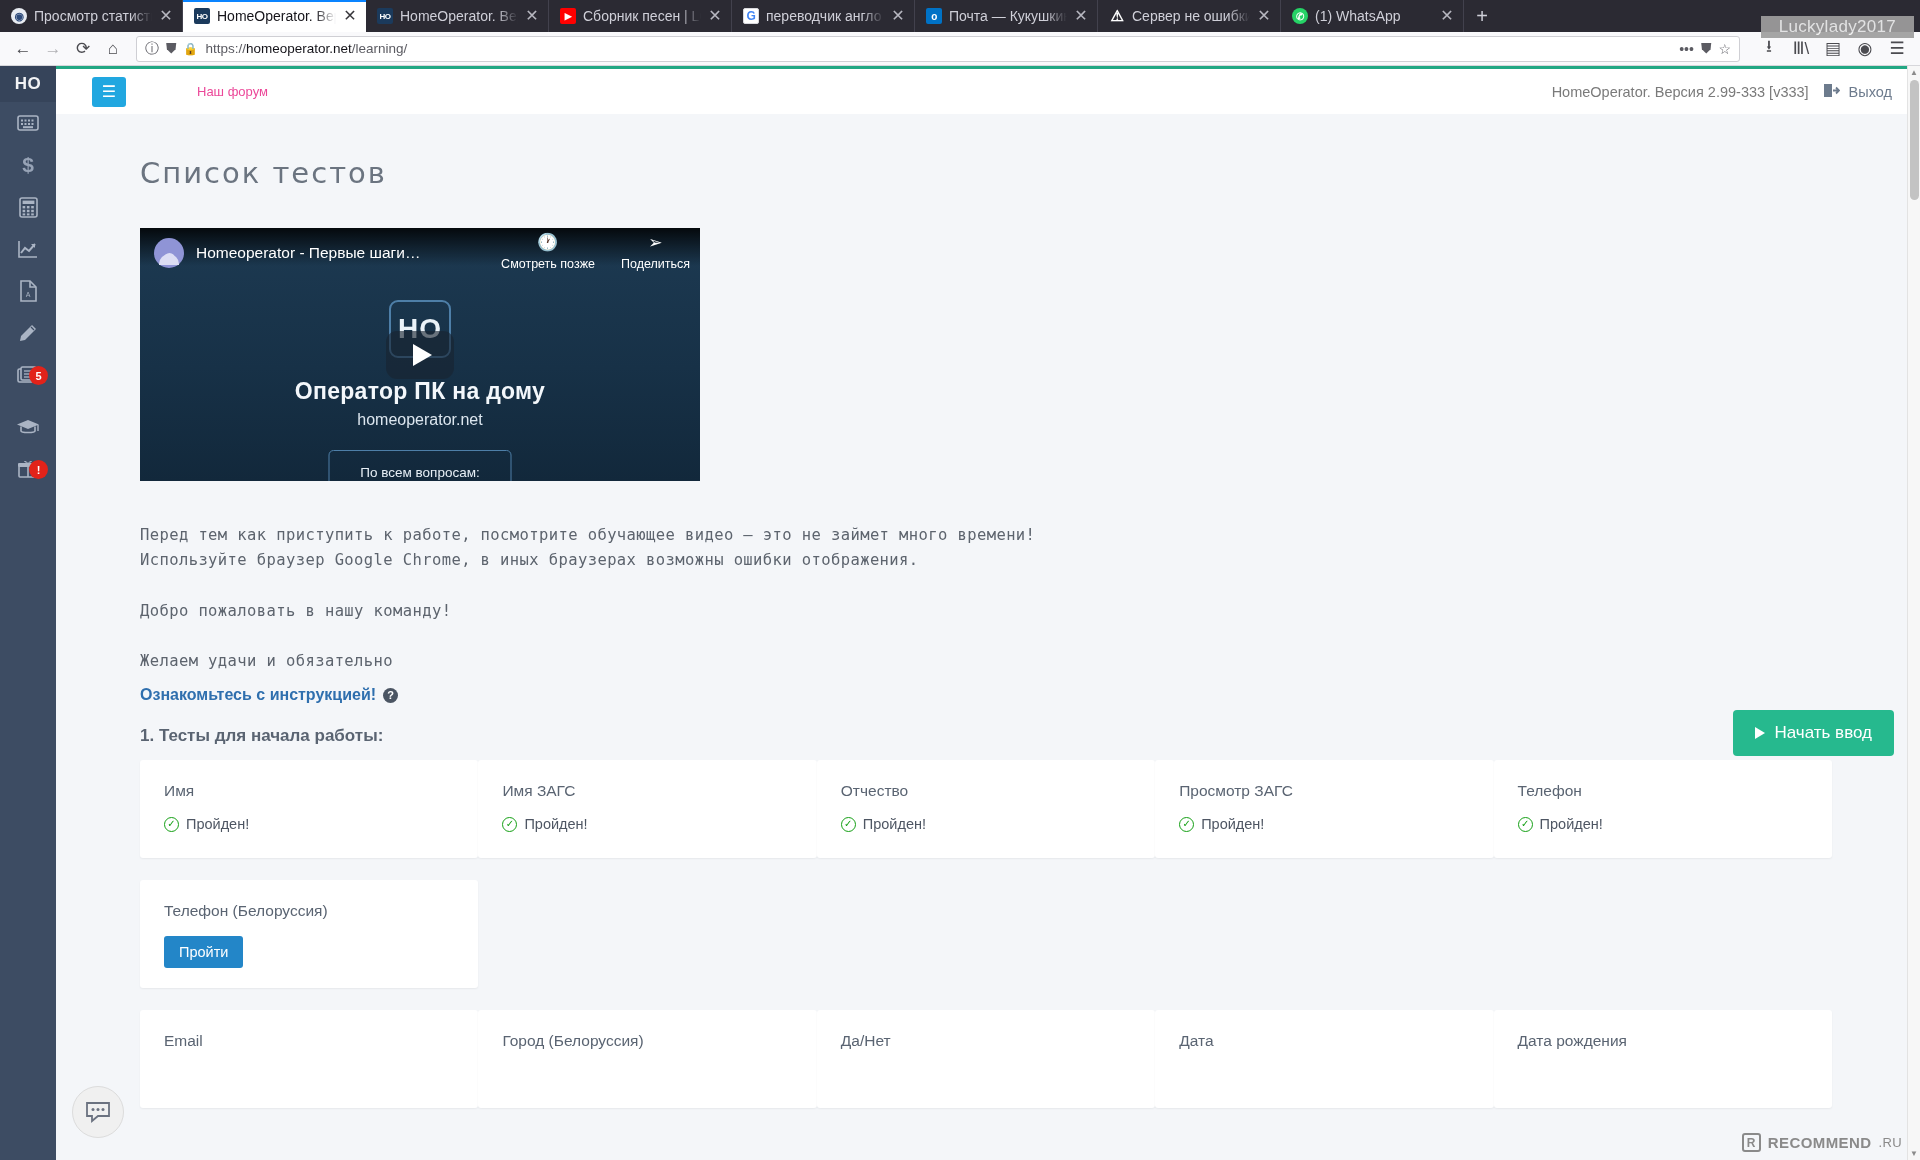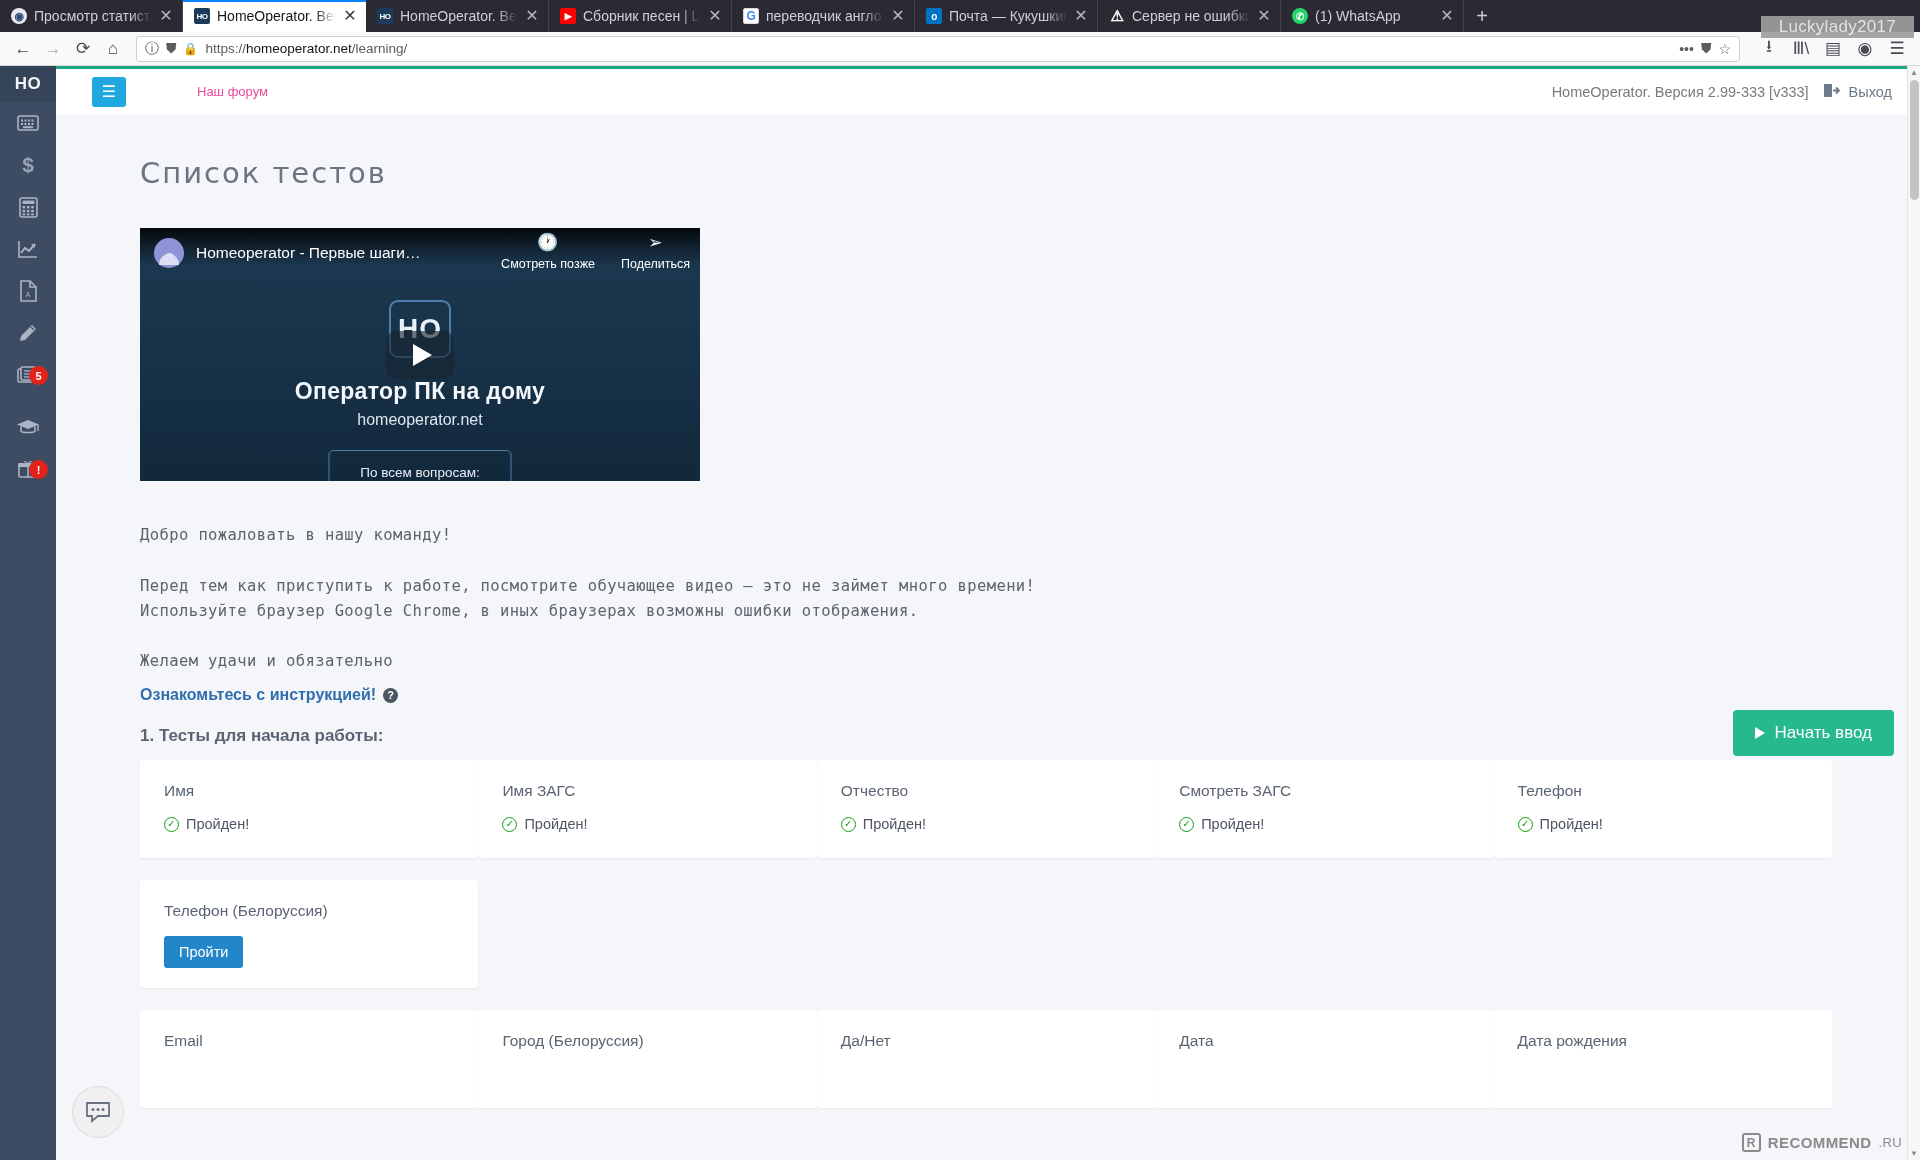--- a/index.html
+++ b/index.html
@@ -517,23 +517,23 @@
             <div>По всем вопросам:</div>
             <div>forum.homeoperator.net</div>
           </div>
           <div class="play-btn">
               <span class="tri"></span>
             </div>
         </div>
 
         
         <div class="para-block mono">
-          <p>Добро пожаловать в нашу команду!</p>
           <p style="white-space:pre-line">Перед тем как приступить к работе, посмотрите обучающее видео – это не займет много времени!
 Используйте браузер Google Chrome, в иных браузерах возможны ошибки отображения.</p>
+          <p>Добро пожаловать в нашу команду!</p>
           <p style="margin-bottom:12px">Желаем удачи и обязательно</p>
         </div>
         <a class="instr-link">
           <span>Ознакомьтесь с инструкцией!</span>
           <span class="q-circle">?</span>
         </a>
 
         <button class="start-btn">
           <span class="tri"></span>
           <span>Начать ввод</span>
@@ -557,21 +557,21 @@
               </div>
           </div>
           <div class="card">
             <div class="card-name">Отчество</div>
             <div class="card-status">
                 <span class="check">✓</span>
                 <span>Пройден!</span>
               </div>
           </div>
           <div class="card">
-            <div class="card-name">Смотреть ЗАГС</div>
+            <div class="card-name">Просмотр ЗАГС</div>
             <div class="card-status">
                 <span class="check">✓</span>
                 <span>Пройден!</span>
               </div>
           </div>
           <div class="card">
             <div class="card-name">Телефон</div>
             <div class="card-status">
                 <span class="check">✓</span>
                 <span>Пройден!</span>

